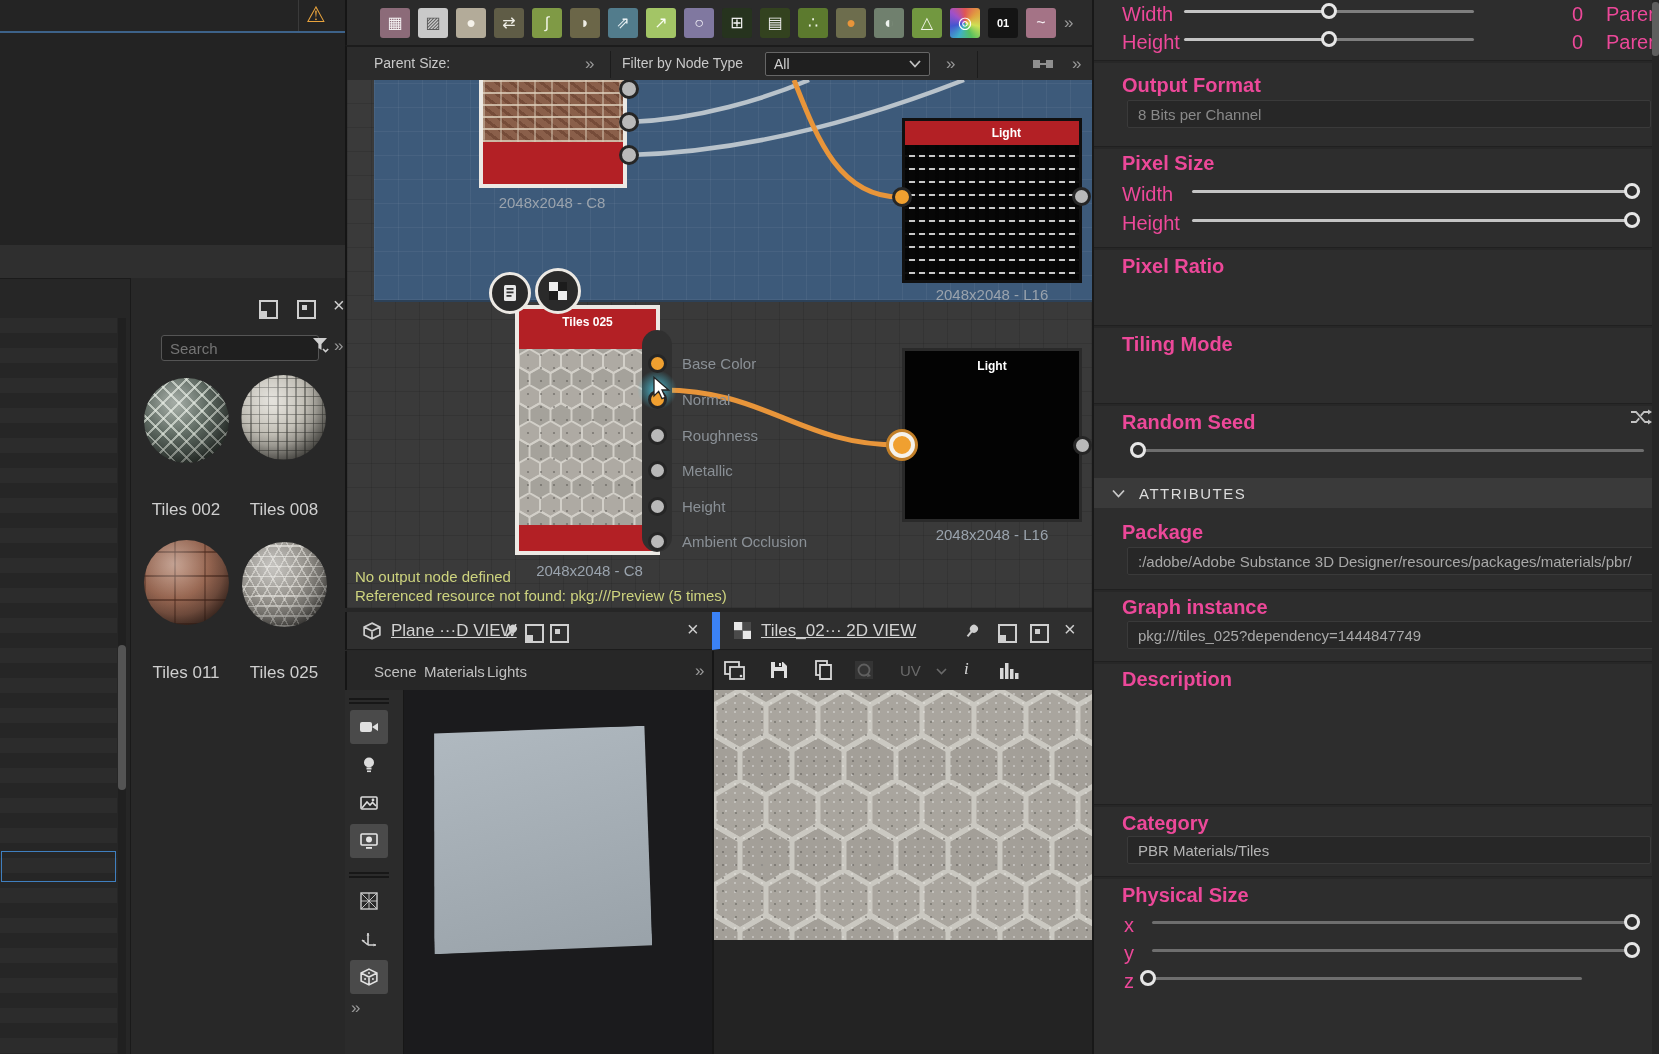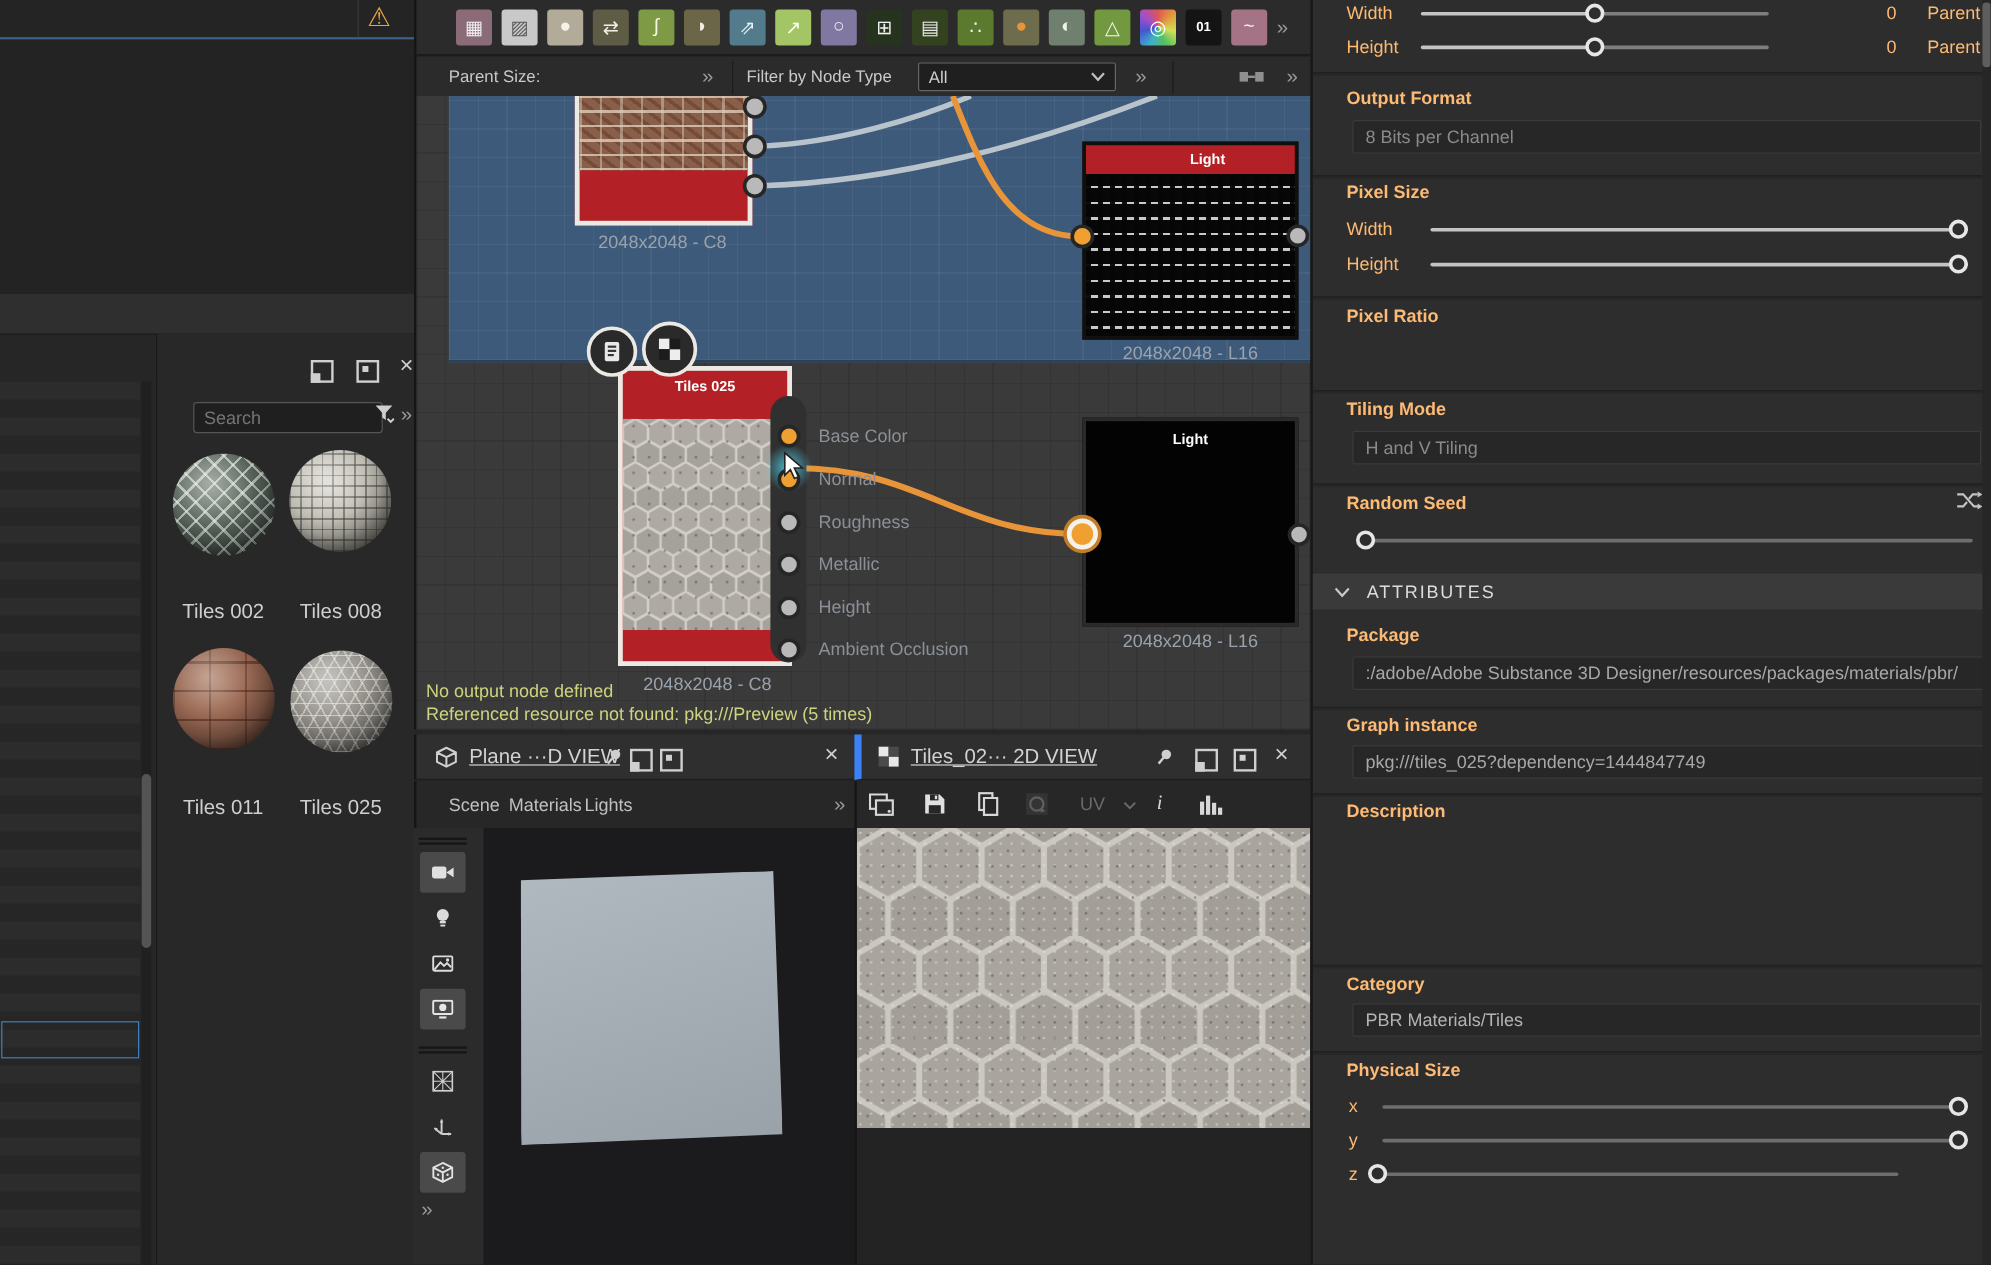--- a/index.html
+++ b/index.html
@@ -104,21 +104,21 @@
   #v3d-tools{left:345px;top:690px;width:59px;height:364px;background:#2b2b2b;border-right:1px solid #171717;box-sizing:border-box;}
   .tbtn{position:absolute;left:5px;width:38px;height:34px;border-radius:3px;display:flex;align-items:center;justify-content:center;}
   .tbtn.active{background:#4a4a4a;}
   #viewport{left:404px;top:690px;width:308px;height:364px;background:#1b1b1d;overflow:hidden;}
   #plane{position:absolute;left:28px;top:38px;width:218px;height:224px;background:linear-gradient(165deg,#b0b9c0,#99a2a9);
          transform:rotate(-1.2deg);clip-path:polygon(2% 1.5%,98.5% 0%,100% 98%,0% 100%);}
   #view2d-body{left:712px;top:690px;width:380px;height:364px;background:#232323;border-left:2px solid #161616;box-sizing:border-box;}
   
   #rpanel{left:1092px;top:0;width:567px;height:1054px;background:#2d2d2d;border-left:2px solid #181818;box-sizing:border-box;}
   .sec-line{position:absolute;left:0;width:567px;height:2px;background:#272727;border-top:1px solid #202020;}
-  .rlabel{position:absolute;left:28px;font-size:15px;color:#fdba74;}
+  .rlabel{position:absolute;left:28px;font-size:20px;color:#ec4899;}
   .rfield{position:absolute;left:33px;width:524px;height:28px;background:#272727;border:1px solid #3a3a3a;
           border-radius:2px;display:flex;align-items:center;padding:0 10px;box-sizing:border-box;
           font-size:15px;white-space:nowrap;overflow:hidden;}
   .track{position:absolute;height:3px;background:#9a9a9a;border-radius:2px;}
   .track.bright{background:#c4c4c4;}
   .track.dimt{background:#6e6e6e;}
   .knob{position:absolute;width:16px;height:16px;border-radius:50%;border:3px solid #e6e6e6;
         background:#2d2d2d;box-sizing:border-box;}
   .attr-bar{position:absolute;left:0;top:478px;width:567px;height:30px;background:#3a3a3a;
             display:flex;align-items:center;}
@@ -425,21 +425,21 @@
           <circle cx="11.5" cy="9.8" r="0.9" fill="#e2e2e2"></circle>
         </svg>
     </div>
     <span class="more" style="position:absolute;left:6px;top:308px">»</span>
   </div>
 
   <div class="abs" id="viewport">
     <div id="plane"></div>
   </div>
 
-  <div class="abs phead" style="left:712px;top:612px;width:380px;border-left:6px solid #3b82f6;box-sizing:border-box">
+  <div class="abs phead" style="left:712px;top:612px;width:380px;border-left:8px solid #3b82f6;box-sizing:border-box">
     <span style="margin-left:14px">
       <svg width="17" height="17" viewBox="0 0 16 16">
           <rect width="8" height="8" fill="#e8e8e8"></rect>
           <rect x="8" y="8" width="8" height="8" fill="#e8e8e8"></rect>
           <rect x="8" width="8" height="8" fill="#4a4a4a"></rect>
           <rect y="8" width="8" height="8" fill="#4a4a4a"></rect>
         </svg>
     </span>
     <span class="ptitle" style="margin-left:10px">Tiles_02··· 2D VIEW</span>
     <span style="position:absolute;left:243px">
@@ -532,23 +532,20 @@
     <div class="knob" style="left:530px;top:183px"></div>
     <span class="rlabel dim" style="top:212px">Height</span>
     <div class="track bright" style="left:98px;top:219px;width:448px"></div>
     <div class="knob" style="left:530px;top:212px"></div>
     <div class="sec-line" style="top:247px"></div>
 
     <span class="rlabel" style="top:255px;font-weight:bold">Pixel Ratio</span>
     <div class="sec-line" style="top:325px"></div>
 
     <span class="rlabel" style="top:333px;font-weight:bold">Tiling Mode</span>
-    <div class="rfield dim" style="top:359px">
-      <span>H and V Tiling</span>
-    </div>
     <div class="sec-line" style="top:403px"></div>
 
     <span class="rlabel" style="top:411px;font-weight:bold">Random Seed</span>
     <span style="position:absolute;left:536px;top:408px">
       <svg width="22" height="18" viewBox="0 0 22 18">
           <path d="M1 4 h5 l9 10 h4 M1 14 h5 l3.2-3.6 M10.8 7.6 L14 4 h4" fill="none" stroke="#c4c4c4" stroke-width="1.8"></path>
           <path d="M18 1.5 L22 4 L18 6.5 Z M18 11.5 L22 14 L18 16.5 Z" fill="#c4c4c4"></path>
         </svg>
     </span>
     <div class="track dimt" style="left:40px;top:449px;width:510px"></div>

